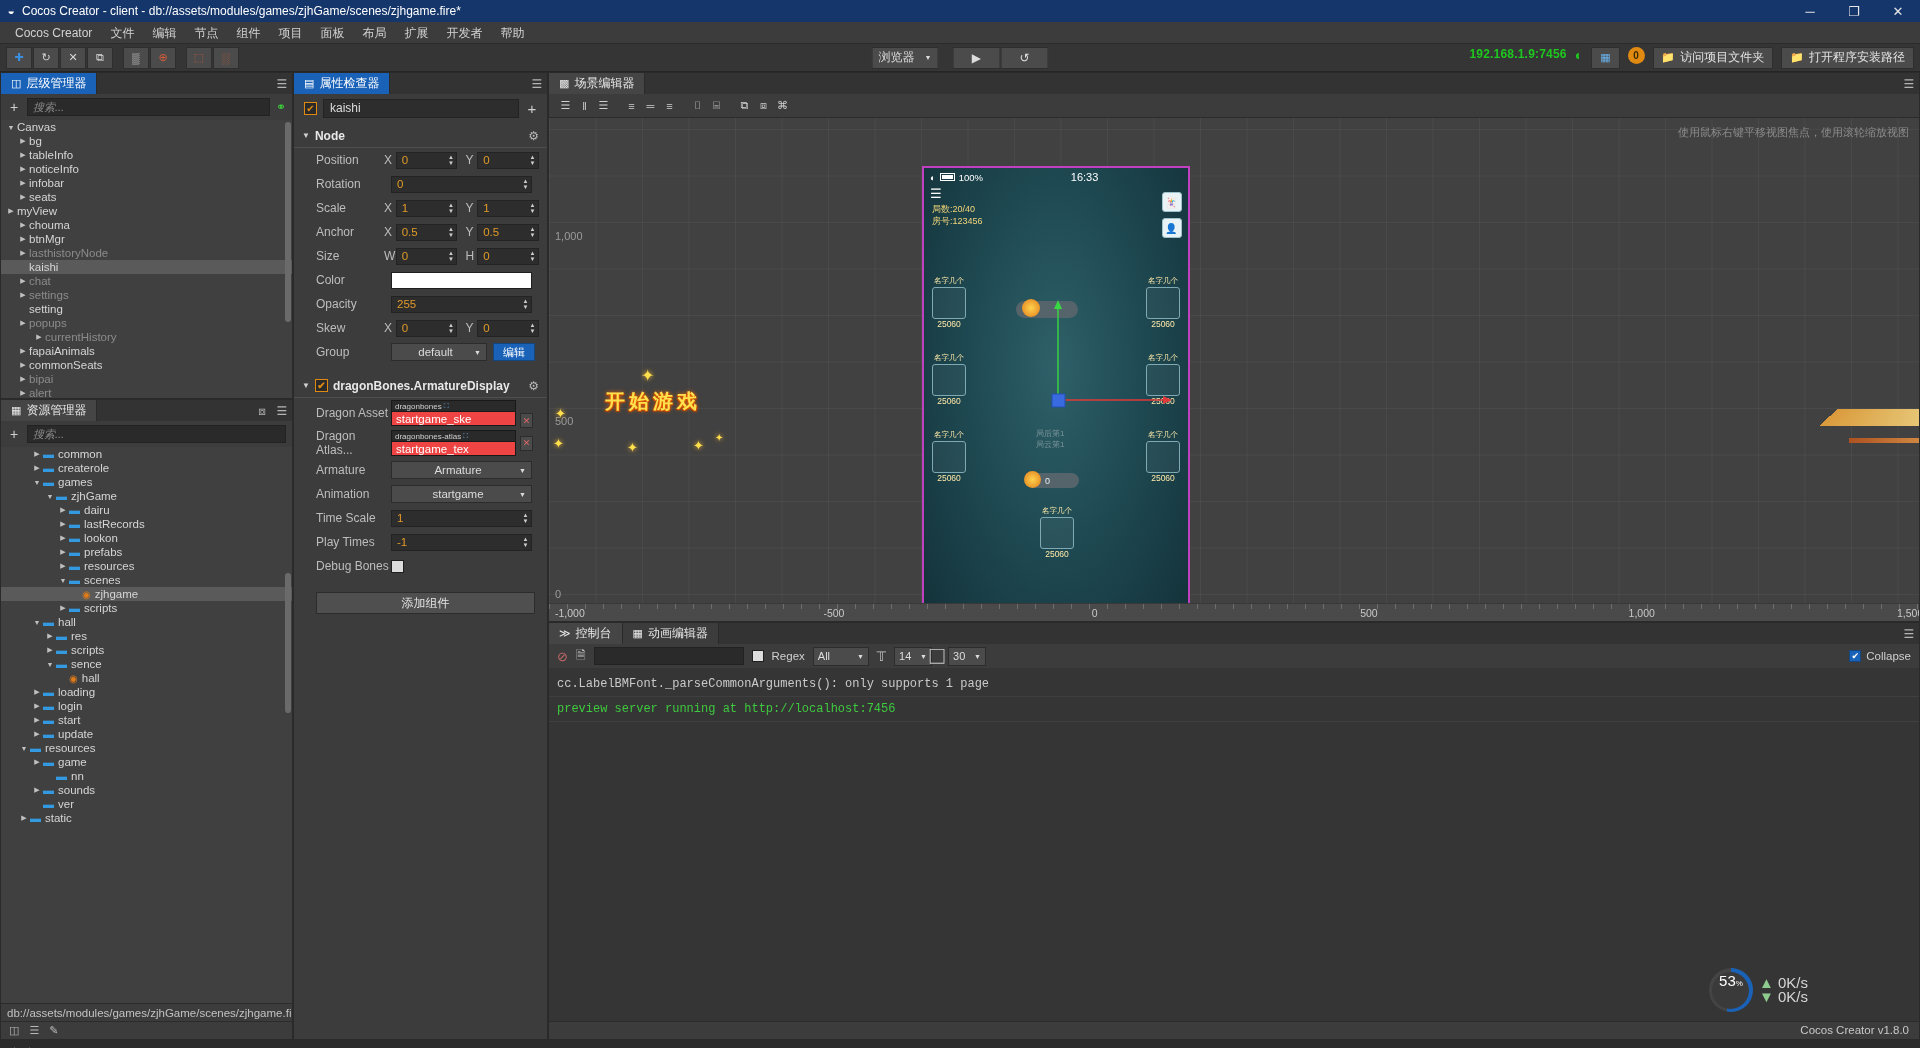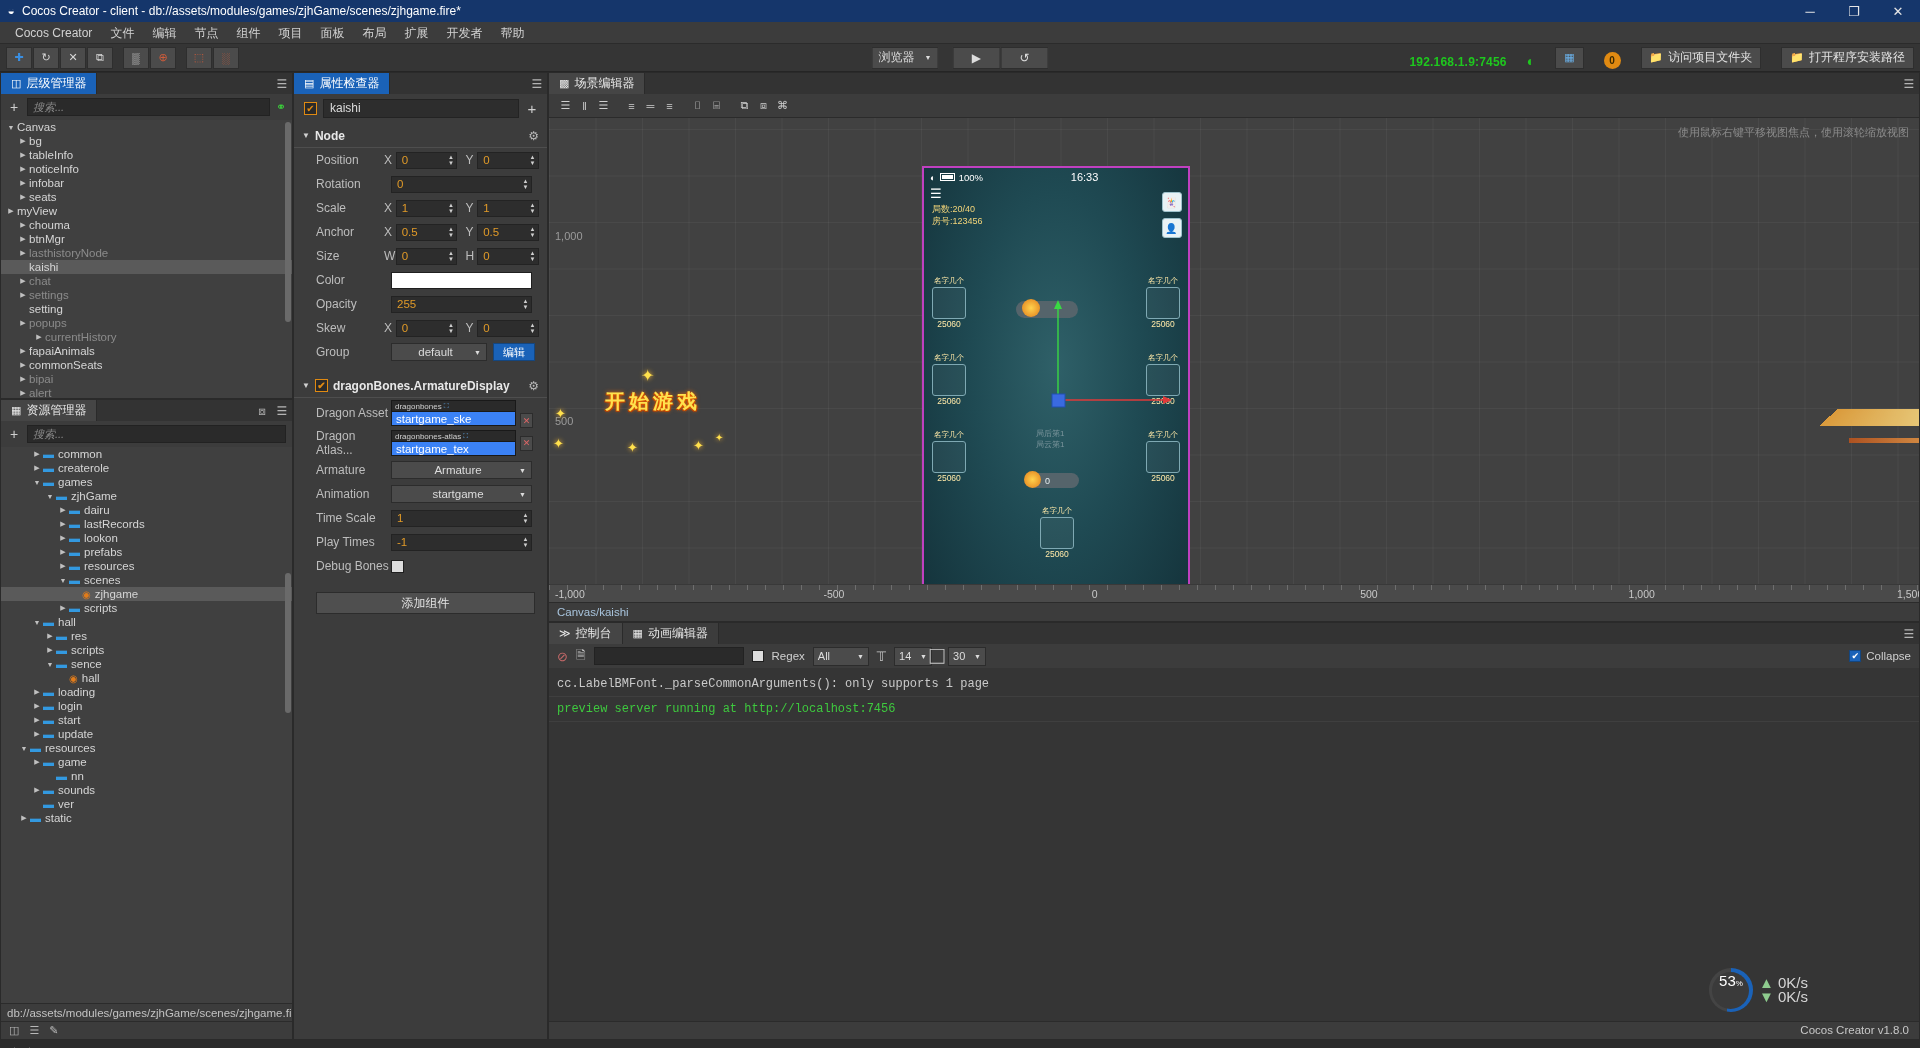--- a/index.html
+++ b/index.html
@@ -32,21 +32,21 @@
     display: flex; align-items: center; justify-content: center; margin-right: 1px;
     font-size: 11px; color: #d8d8d8; }
   .tbtn.sep { margin-right: 10px; }
   .center-ctrl { position: absolute; left: 50%; transform: translateX(-50%);
     display: flex; }
   .sel-browser { height: 22px; background: #4b4b4b; border: 1px solid #2e2e2e;
     display: flex; align-items: center; padding: 0 6px; color: #ddd; font-size: 12px; gap: 10px; margin-right: 14px; }
   .playbtns { display: flex; }
   .playbtn { width: 48px; height: 22px; background: #4b4b4b; border: 1px solid #2e2e2e;
     display: flex; align-items: center; justify-content: center; color: #ddd; }
-  .right-ctrl { position: absolute; right: 6px; display: flex; align-items: flex-end; gap: 20px; }
+  .right-ctrl { position: absolute; right: 6px; display: flex; align-items: flex-start; gap: 8px; }
   .ipaddr { color: #1ec81e; font-weight: bold; font-size: 12px; letter-spacing: .2px; }
   .wifi { color: #1ec81e; font-size: 14px; }
   .badge-circ { width: 17px; height: 17px; border-radius: 50%; background: #e08a12;
     color: #3a2a00; font-size: 10px; display: flex; align-items: center; justify-content: center; font-weight: bold; }
   .rbtn { height: 22px; background: #4b4b4b; border: 1px solid #2e2e2e; display: flex;
     align-items: center; padding: 0 8px; gap: 5px; color: #e2e2e2; font-size: 12px; }
   .rbtn .fi { color: #6ab0e8; font-size: 11px; }
   
   #main { display: flex; height: 968px; }
   .col-left { width: 293px; display: flex; flex-direction: column; }
@@ -104,21 +104,21 @@
   .combo { height: 18px; background: #4b4b4b; border: 1px solid #2c2c2c; color: #dcdcdc;
     font-size: 11.5px; display: flex; align-items: center; padding: 0 5px; position: relative; }
   .combo .cv { flex: 1; text-align: center; }
   .combo .cd { font-size: 7px; }
   .editbtn { width: 42px; height: 18px; background: #1a62b8; border: 1px solid #14467f; color: #fff;
     font-size: 11px; display: flex; align-items: center; justify-content: center; margin-left: 6px; }
   .assetf { width: 125px; position: relative; }
   .assetf .atype { height: 11px; background: #2a2a2a; border: 1px solid #191919; border-bottom: none;
     color: #d0d0d0; font-size: 8px; padding: 0 3px; display: flex; align-items: center; gap: 2px; }
   .assetf .atype .lk { color: #5fa8e8; font-size: 7px; }
-  .assetf .aval { height: 15px; background: #3b82f6; border: 1px solid #191919; color: #fff;
+  .assetf .aval { height: 15px; background: #ef4444; border: 1px solid #191919; color: #fff;
     font-size: 11.5px; padding: 0 4px; display: flex; align-items: center; }
   .xbtn { width: 13px; height: 15px; background: #4b4b4b; border: 1px solid #2c2c2c; color: #d66;
     font-size: 9px; display: flex; align-items: center; justify-content: center; margin-left: 4px; }
   .chk-sq { width: 13px; height: 13px; background: #dcdcdc; border: 1px solid #1f1f1f; }
   .addcomp { margin: 14px 12px 0 22px; height: 22px; background: #4f4f4f; border: 1px solid #2c2c2c;
     color: #e4e4e4; font-size: 12px; display: flex; align-items: center; justify-content: center; }
   .scenetoolbar { height: 24px; background: #3c3c3c; display: flex; align-items: center; gap: 2px;
     padding-left: 8px; border-bottom: 1px solid #2b2b2b; }
   .sicon { width: 17px; height: 17px; display: flex; align-items: center; justify-content: center;
     color: #cfcfcf; font-size: 11px; }
@@ -977,21 +977,20 @@
             <span class="tick" style="left: 1260px;"></span>
             <span class="tick" style="left: 1278px;"></span>
             <span class="tick" style="left: 1296px;"></span>
             <span class="tick" style="left: 1314px;"></span>
             <span class="tick" style="left: 1332px;"></span>
             <span class="tick" style="left: 1350px;"></span>
             <span class="tick" style="left: 1368px;"></span>
           </div>
       </div>
 
-      <div class="breadcrumb">Canvas/kaishi</div>
     </div>
 
     <div class="panel consolewrap" style="flex:1">
       <div class="ptabs">
         <div class="ptab">
           <span class="ico">≫</span>
           <span>控制台</span>
         </div>
         <div class="ptab" style="background:#3c3c3c">
           <span class="ico">▦</span>

